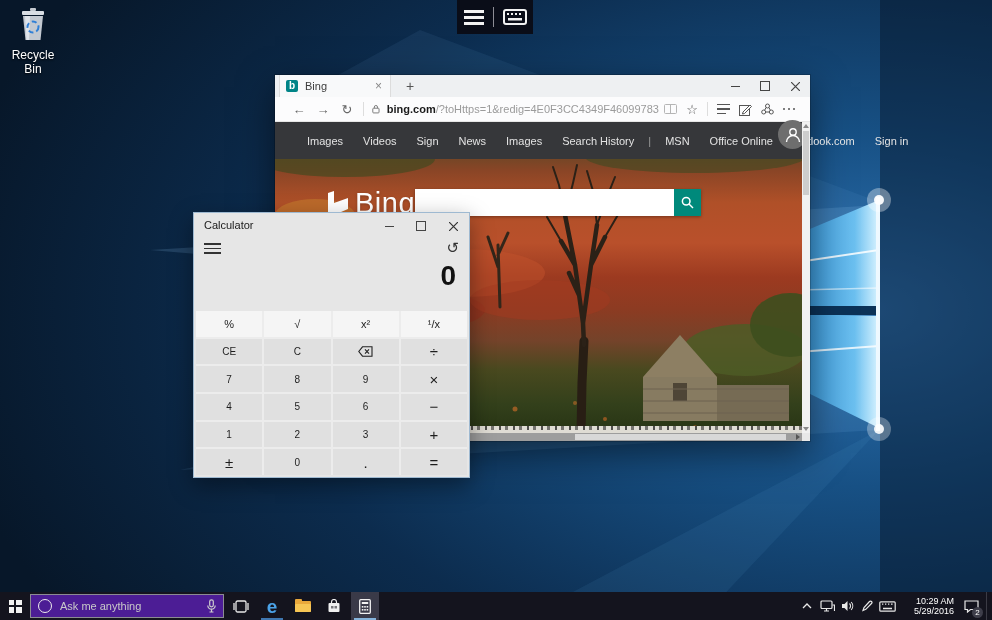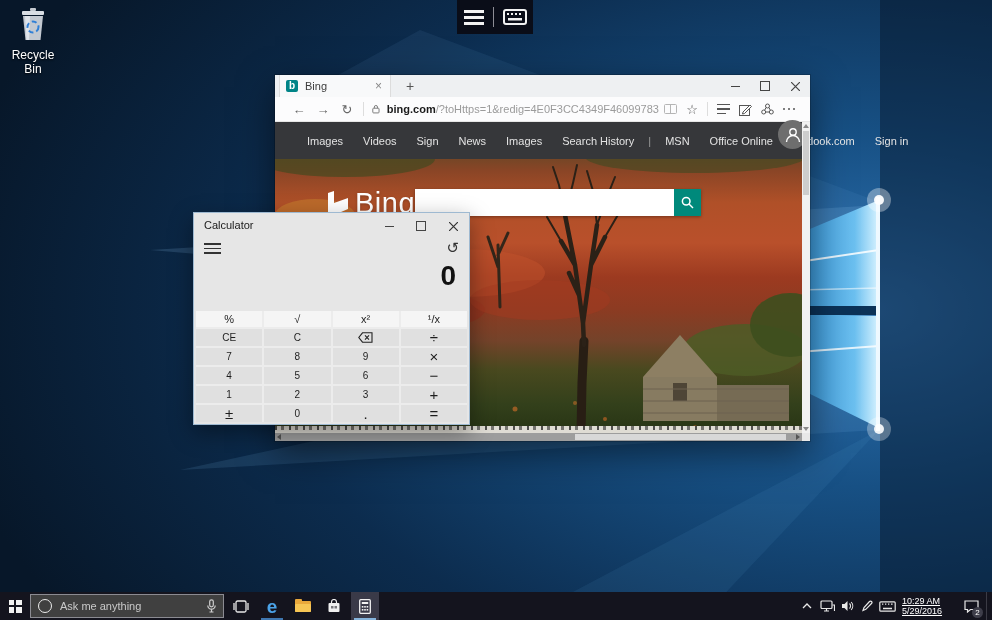--- a/index.html
+++ b/index.html
@@ -70,54 +70,54 @@
   .vs-thumb{left:1px;top:9px;width:6px;height:64px;background:#cdcdcd;}
   .tri-up{width:0;height:0;border-left:3px solid transparent;border-right:3px solid transparent;border-bottom:4px solid #8a8a8a;}
   .tri-down{width:0;height:0;border-left:3px solid transparent;border-right:3px solid transparent;border-top:4px solid #8a8a8a;}
   .hscroll{left:0;right:8px;bottom:0;height:8px;background:#9d9d9d;z-index:4;display:flex;align-items:center;}
   .hs-thumb{position:absolute;left:57%;right:3%;top:1px;height:6px;background:#d8d8d8;}
   .tri-left{width:0;height:0;border-top:3px solid transparent;border-bottom:3px solid transparent;border-right:4px solid #555;margin-left:2px;}
   .tri-right{width:0;height:0;border-top:3px solid transparent;border-bottom:3px solid transparent;border-left:4px solid #555;position:absolute;right:2px;}
   .scroll-corner{right:0;bottom:0;width:8px;height:8px;background:#e8e8e8;z-index:4;}
 
   
-  .calc-window{left:193px;top:212px;width:277px;height:213px;background:#e6e6e6;z-index:20;border:1px solid #9eb9d1;box-sizing:border-box;box-shadow:0 8px 22px rgba(0,0,0,.4);}
+  .calc-window{left:193px;top:212px;width:277px;height:266px;background:#e6e6e6;z-index:20;border:1px solid #9eb9d1;box-sizing:border-box;box-shadow:0 8px 22px rgba(0,0,0,.4);}
   .calc-title{left:0;top:0;right:0;height:24px;display:flex;align-items:center;}
   .calc-title .t{font-size:11px;color:#1a1a1a;margin-left:10px;flex:1;}
   .calc-menu{left:0;top:24px;right:0;height:24px;}
   .calc-hamburger{left:10px;top:6px;width:17px;display:flex;flex-direction:column;gap:3px;}
   .calc-hamburger i{height:1.5px;background:#333;}
   .history-glyph{right:10px;top:2px;font-size:15px;color:#333;}
   .calc-display{left:0;top:48px;right:0;height:30px;text-align:right;padding-right:13px;font-size:28px;font-weight:bold;color:#111;line-height:30px;box-sizing:border-box;}
   .calc-memory{left:0;top:80px;right:0;height:16px;display:flex;padding:0 4px;}
   .mem-key{flex:1;text-align:center;font-size:10px;color:#3c3c3c;line-height:16px;}
   .mem-key.disabled{color:#b3b3b3;}
   .calc-keypad{left:2px;top:98px;right:2px;bottom:2px;display:grid;grid-template-columns:repeat(4,1fr);grid-template-rows:repeat(6,1fr);gap:2px;background:#ececec;}
   .calc-key{background:#e0e0e0;display:flex;align-items:center;justify-content:center;font-size:10px;color:#1d1d1d;}
   .calc-key.fn{background:#f5f5f5;font-size:11px;}
   .calc-key.op{font-size:15px;}
 
   
   .taskbar{left:0;right:0;bottom:0;height:28px;background:#14141e;z-index:50;display:flex;align-items:center;}
   .start-btn{width:30px;height:28px;display:flex;align-items:center;justify-content:center;}
   .win-logo{width:13px;height:13px;display:grid;grid-template-columns:1fr 1fr;grid-template-rows:1fr 1fr;gap:1.5px;}
   .win-logo i{background:#f2f2f2;}
-  .cortana-box{width:194px;height:24px;background:#404040;border:1px solid #8b8b92;box-sizing:border-box;display:flex;align-items:center;padding:0 7px;}
+  .cortana-box{width:194px;height:24px;background:#4c1d95;border:1px solid #8b8b92;box-sizing:border-box;display:flex;align-items:center;padding:0 7px;}
   .cortana-ring{width:12px;height:12px;border:1.5px solid #ececec;border-radius:50%;flex:0 0 12px;}
   .cortana-text{font-size:11px;color:#c9c9c9;margin-left:8px;flex:1;}
   .tb-btn{width:28px;height:28px;display:flex;align-items:center;justify-content:center;position:relative;margin-left:3px;}
   .tb-underline{position:absolute;left:3px;right:3px;bottom:0;height:2px;}
   .edge-e{font-size:19px;font-weight:bold;color:#4ba3e8;line-height:19px;}
   .folder{position:relative;width:16px;height:11px;background:#e9a83b;border-radius:1px;}
   .folder:before{content:"";position:absolute;left:0;top:-2px;width:7px;height:3px;background:#e9a83b;border-radius:1px 1px 0 0;}
   .folder:after{content:"";position:absolute;left:0;bottom:0;width:16px;height:8px;background:#f6c554;border-radius:1px;}
   .tb-active{background:#3a3a48;}
   .tray{margin-left:auto;display:flex;align-items:center;height:28px;}
   .tray-ic{width:17px;height:28px;display:flex;align-items:center;justify-content:center;margin:0 1.5px;}
-  .clock{width:52px;color:#fff;font-size:9px;line-height:10px;margin:0 6px 0 5px;text-decoration:underline;}
+  .clock{width:52px;text-align:right;color:#fff;font-size:9px;line-height:10px;margin:0 6px 0 5px;}
   .action-wrap{position:relative;width:22px;height:28px;display:flex;align-items:center;justify-content:center;margin-right:4px;}
   .badge{position:absolute;right:-1px;bottom:2px;min-width:11px;height:11px;border-radius:50%;background:#3e3e4a;color:#fff;font-size:8px;line-height:11px;text-align:center;}
   .show-desktop{width:5px;height:28px;border-left:1px solid #3b3b45;}
 </style>
 </head>
 <body>
 
 <div class="stage">
 
   <svg id="wallpaper" width="992" height="620">

